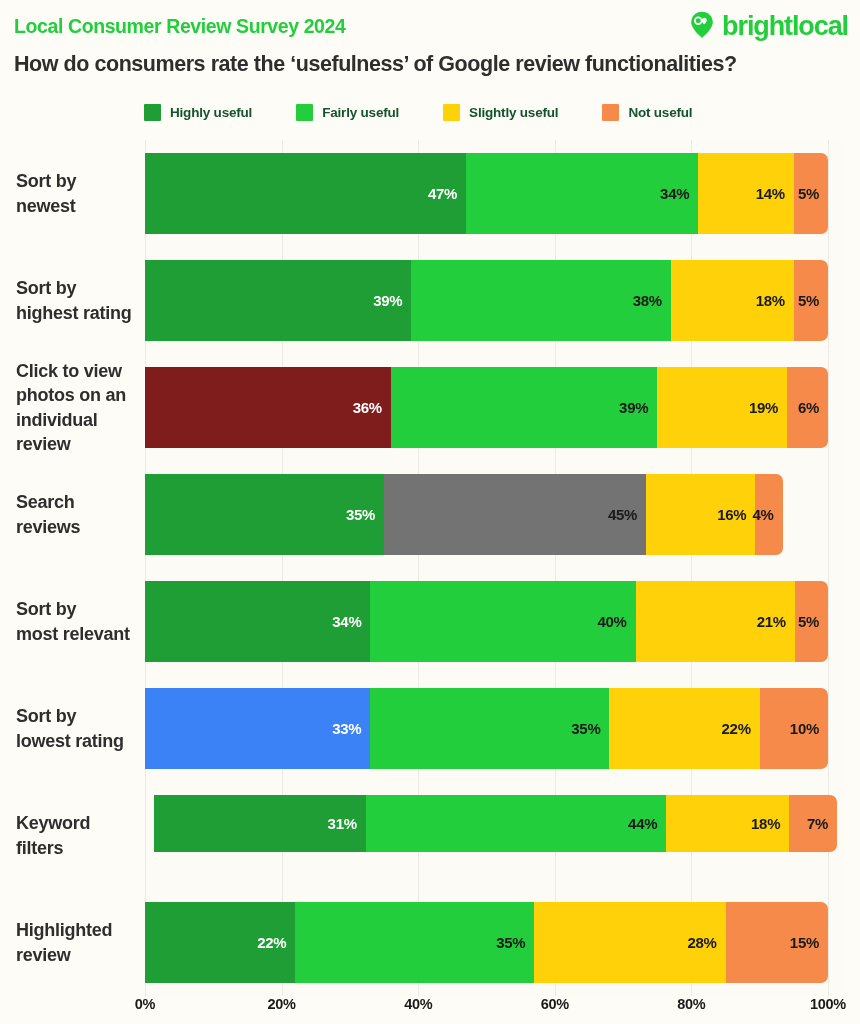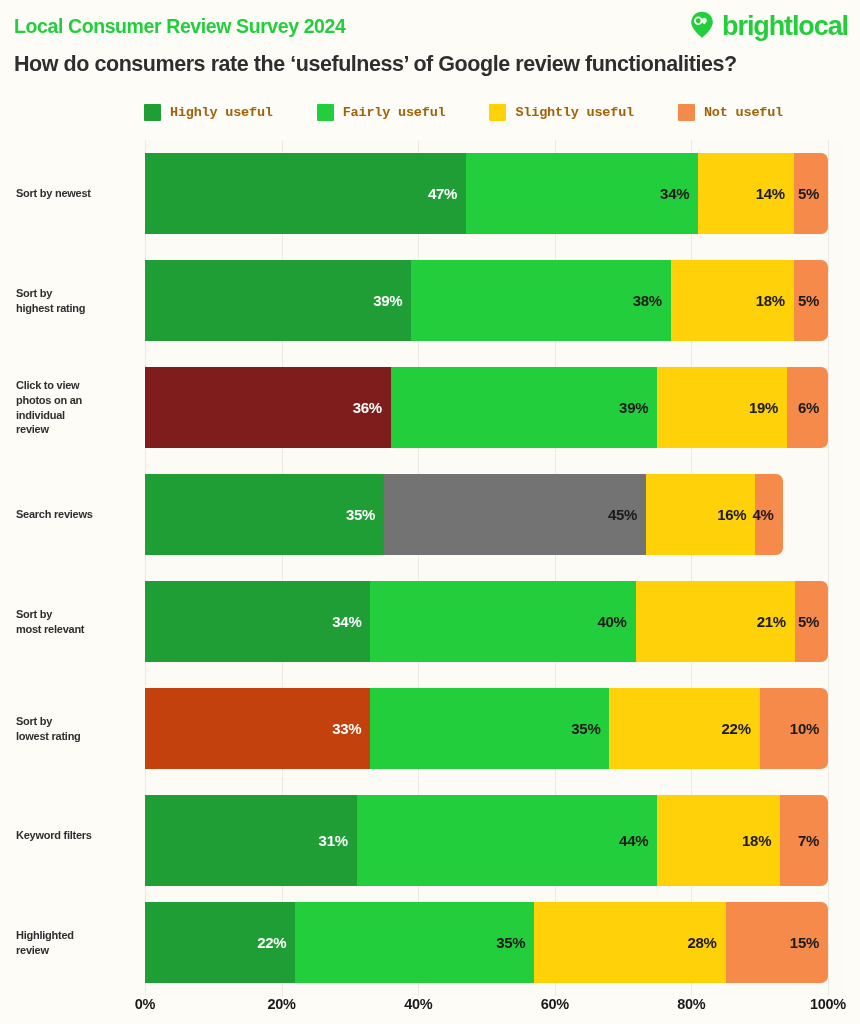--- a/index.html
+++ b/index.html
@@ -82,24 +82,23 @@
   }
   .legend-swatch {
     width: 17px;
     height: 17px;
     border-radius: 1px;
     flex: none;
   }
   .legend-label {
     font-size: 13.5px;
     font-weight: bold;
-    color: #a16207;
+    color: #14532d;
     letter-spacing: -0.2px;
     white-space: nowrap;
-    font-family: Liberation Mono, monospace;
   }
 
   
   .plot {
     position: absolute;
     left: 145px;
     top: 140px;
     width: 697px;
     height: 856px;
     background: #fcfbf6;
@@ -157,21 +156,21 @@
     position: absolute;
     left: 0;
     top: 140px;
     width: 140px;
     height: 856px;
   }
   .cat-label {
     position: absolute;
     left: 16px;
     width: 124px;
-    font-size: 11px;
+    font-size: 18px;
     font-weight: bold;
     color: #2e2e2e;
     line-height: 1.35;
     letter-spacing: -0.25px;
     display: flex;
     align-items: center;
   }
 
   
   .xaxis {
@@ -306,34 +305,34 @@
             <span class="seg-value dark">40%</span>
           </div>
           <div class="seg" style="width: 164px; background: rgb(255, 209, 8);">
             <span class="seg-value dark">21%</span>
           </div>
           <div class="seg" style="width: 34.15px; background: rgb(245, 138, 75);">
             <span class="seg-value dark">5%</span>
           </div>
         </div>
         <div class="row" style="top: 548px; height: 81px;">
-          <div class="seg" style="width: 225.39px; background: #c2410c; padding-left: 44px;">
+          <div class="seg" style="width: 225.39px; background: #3b82f6; padding-left: 44px;">
             <span class="seg-value light">33%</span>
           </div>
           <div class="seg" style="width: 239.05px; background: rgb(35, 206, 60);">
             <span class="seg-value dark">35%</span>
           </div>
           <div class="seg" style="width: 150.26px; background: rgb(255, 209, 8);">
             <span class="seg-value dark">22%</span>
           </div>
           <div class="seg" style="width: 68.3px; background: rgb(245, 138, 75);">
             <span class="seg-value dark">10%</span>
           </div>
         </div>
-        <div class="row" style="top: 655px; height: 91px;">
+        <div class="row" style="top: 655px; height: 57px; margin-left: 9px;">
           <div class="seg" style="width: 211.73px; background: rgb(30, 158, 52);">
             <span class="seg-value light">31%</span>
           </div>
           <div class="seg" style="width: 300.52px; background: rgb(35, 206, 60);">
             <span class="seg-value dark">44%</span>
           </div>
           <div class="seg" style="width: 122.94px; background: rgb(255, 209, 8);">
             <span class="seg-value dark">18%</span>
           </div>
           <div class="seg" style="width: 47.81px; background: rgb(245, 138, 75);">

